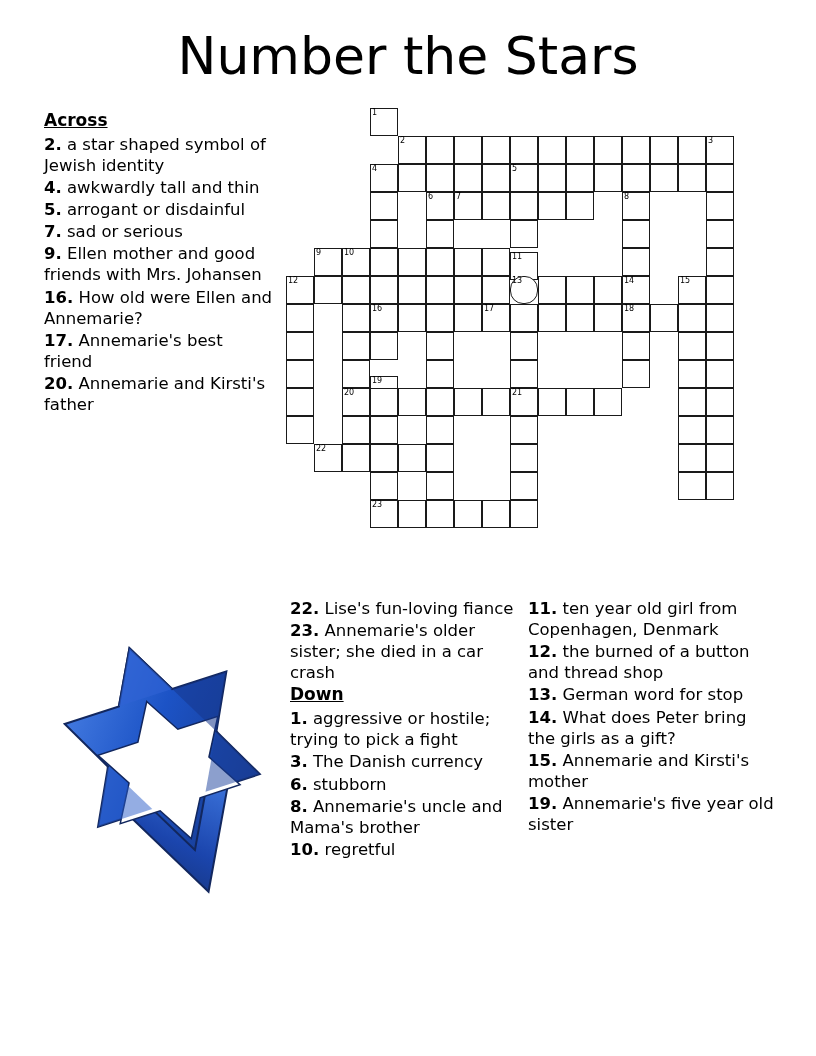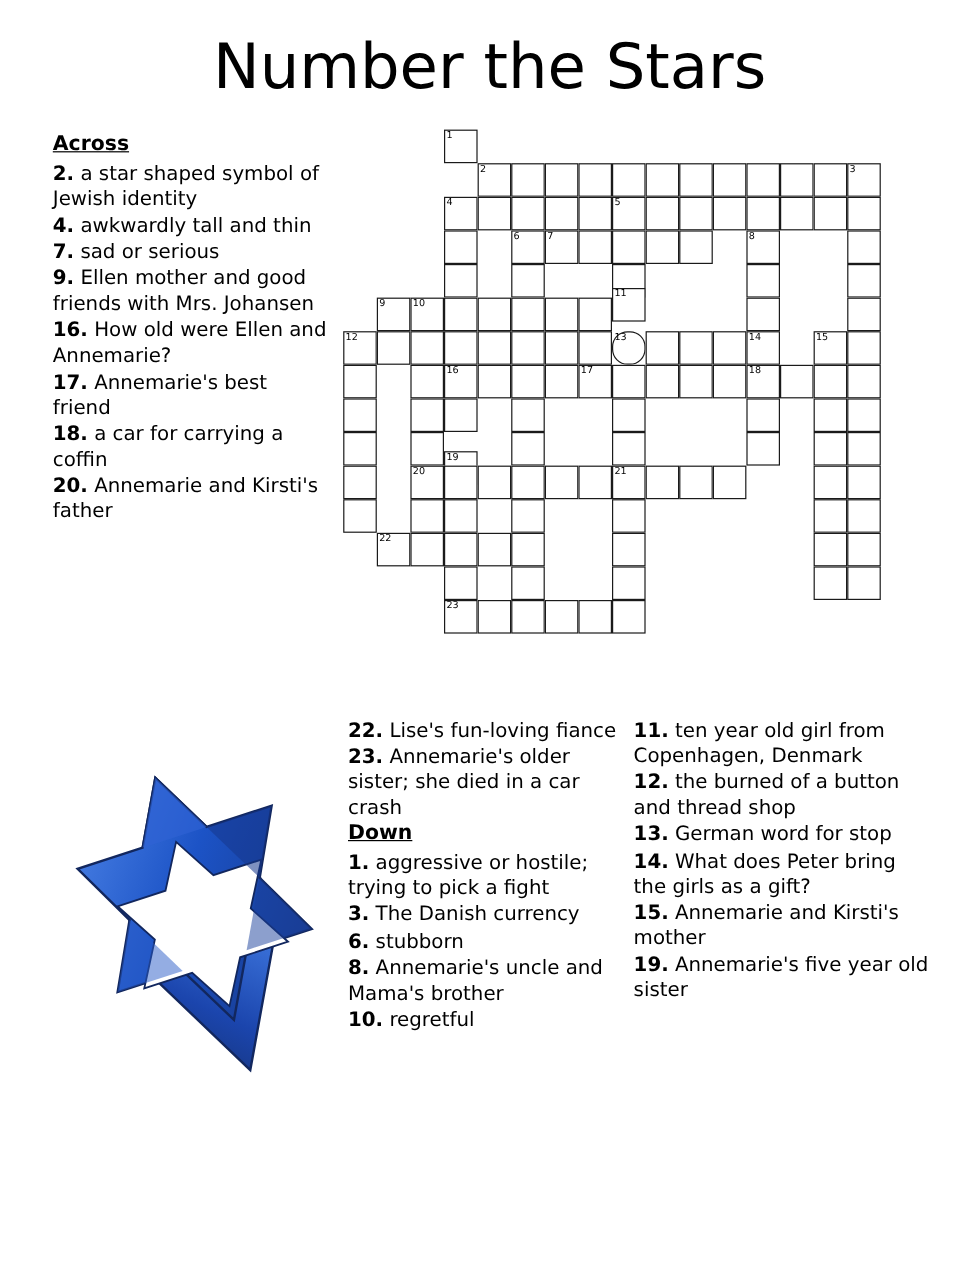--- a/index.html
+++ b/index.html
@@ -97,25 +97,25 @@
 
 <div class="page">
 
   <div class="title">Number the Stars</div>
 
   <div class="clue-col" id="col-left">
     <span class="clue-heading">Across</span>
 
     <span class="clue"><b>2.</b><span> a star shaped symbol of Jewish identity</span></span>
     <span class="clue"><b>4.</b><span> awkwardly tall and thin</span></span>
+    <span class="clue"><b>5.</b><span> arrogant or disdainful</span></span>
     <span class="clue"><b>7.</b><span> sad or serious</span></span>
     <span class="clue"><b>9.</b><span> Ellen mother and good friends with Mrs. Johansen</span></span>
     <span class="clue"><b>16.</b><span> How old were Ellen and Annemarie?</span></span>
     <span class="clue"><b>17.</b><span> Annemarie's best friend</span></span>
-    <span class="clue"><b>18.</b><span> a car for carrying a coffin</span></span>
     <span class="clue"><b>20.</b><span> Annemarie and Kirsti's father</span></span>
   </div>
 
   <div class="clue-col" id="col-mid">
     <span class="clue"><b>22.</b><span> Lise's fun-loving fiance</span></span>
     <span class="clue"><b>23.</b><span> Annemarie's older sister; she died in a car crash</span></span>
 
     <span class="clue-heading">Down</span>
 
     <span class="clue"><b>1.</b><span> aggressive or hostile; trying to pick a fight</span></span>
@@ -195,21 +195,21 @@
         <span class="num">9</span>
       </div>
       <div class="cell" style="left: 56px; top: 140px;">
         <span class="num">10</span>
       </div>
       <div class="cell" style="left: 84px; top: 140px;"></div>
       <div class="cell" style="left: 112px; top: 140px;"></div>
       <div class="cell" style="left: 140px; top: 140px;"></div>
       <div class="cell" style="left: 168px; top: 140px;"></div>
       <div class="cell" style="left: 196px; top: 140px;"></div>
-      <div class="cell" style="left: 224px; top: 132px; text-align: right;">
+      <div class="cell" style="left: 224px; top: 144px; text-align: right;">
         <span class="num">11</span>
       </div>
       <div class="cell" style="left: 336px; top: 140px;"></div>
       <div class="cell" style="left: 420px; top: 140px;"></div>
       <div class="cell" style="left: 0px; top: 168px;">
         <span class="num">12</span>
       </div>
       <div class="cell" style="left: 28px; top: 168px;"></div>
       <div class="cell" style="left: 56px; top: 168px;"></div>
       <div class="cell" style="left: 84px; top: 168px;"></div>

